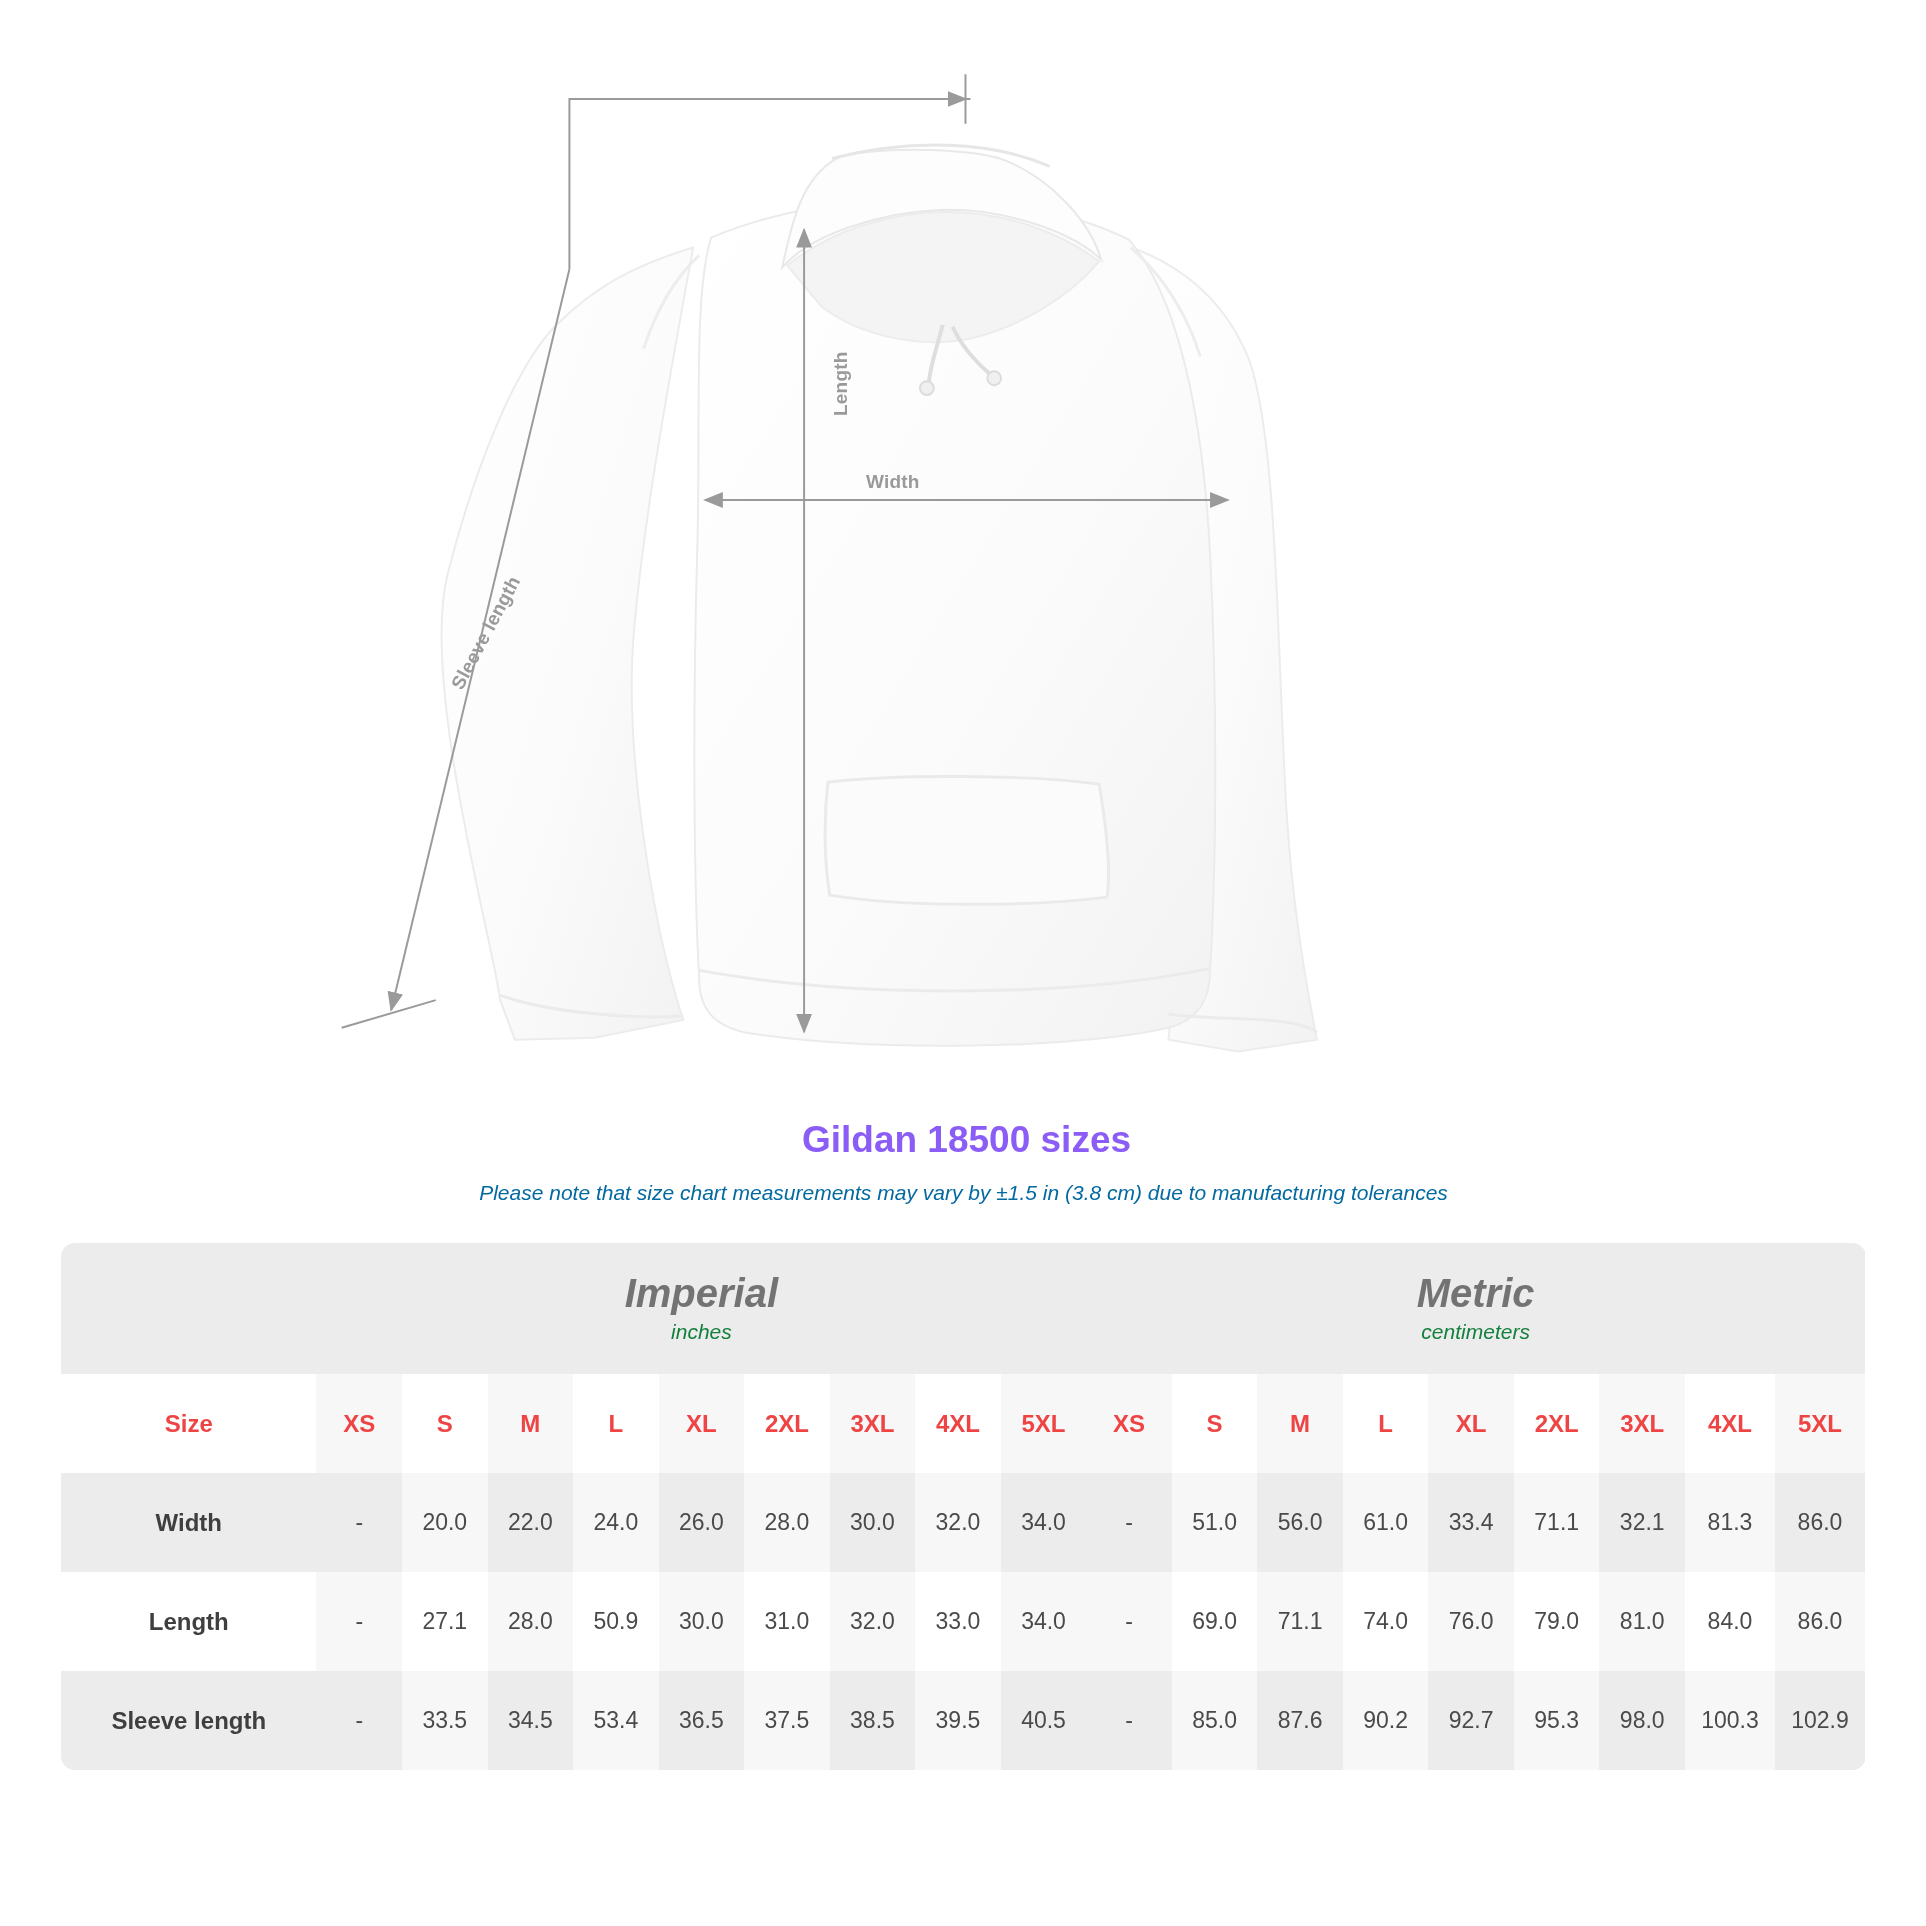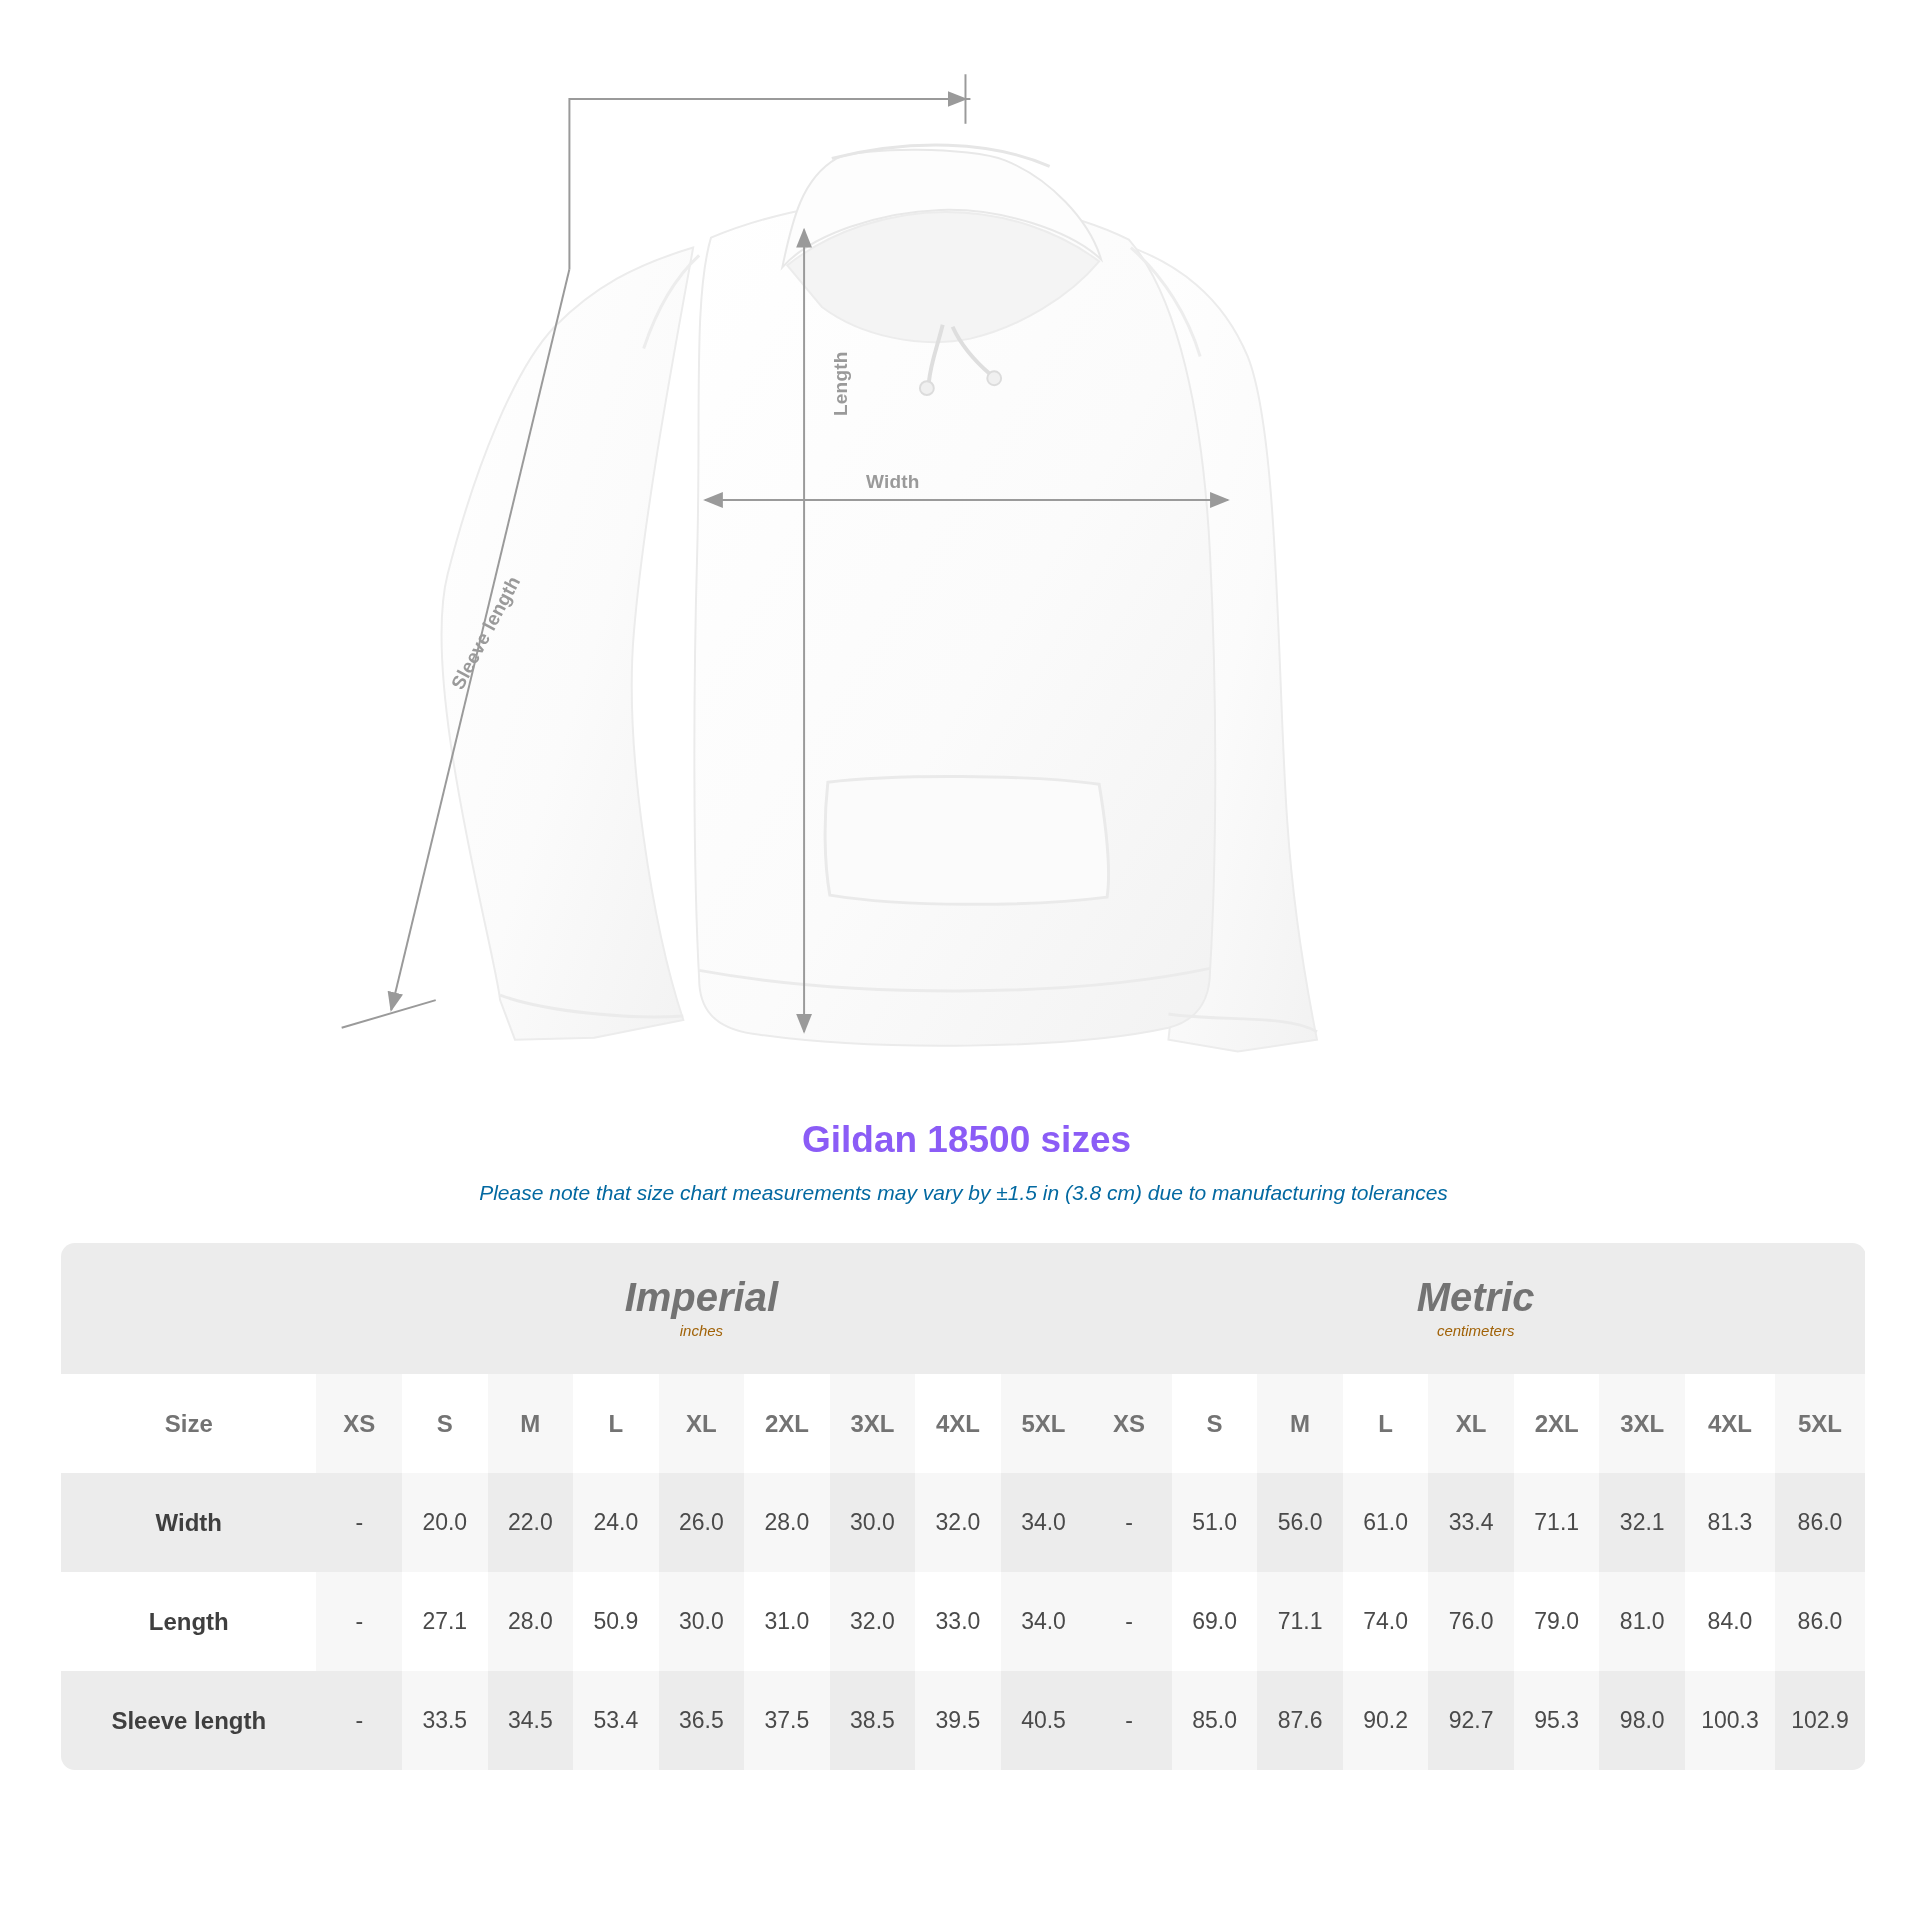--- a/index.html
+++ b/index.html
@@ -92,30 +92,30 @@
     height: 129px;
   }
   .unit-head .unit-name {
     font-size: 40px;
     font-style: italic;
     font-weight: bold;
     color: #737373;
     line-height: 1.15;
   }
   .unit-head .unit-sub {
-    font-size: 15px;
+    font-size: 21px;
     font-style: italic;
-    color: #a16207;
+    color: #15803d;
     line-height: 1.5;
   }
   tr.header-row td {
     height: 97px;
     font-weight: bold;
     font-size: 24px;
-    color: #737373;
+    color: #ef4444;
   }
   tr.data-row td {
     height: 97px;
   }
   tr.data-row td.rowhead {
     font-weight: bold;
     font-size: 24px;
     color: #3f3f3f;
   }
   .zebra-a { background: #ececec; }

